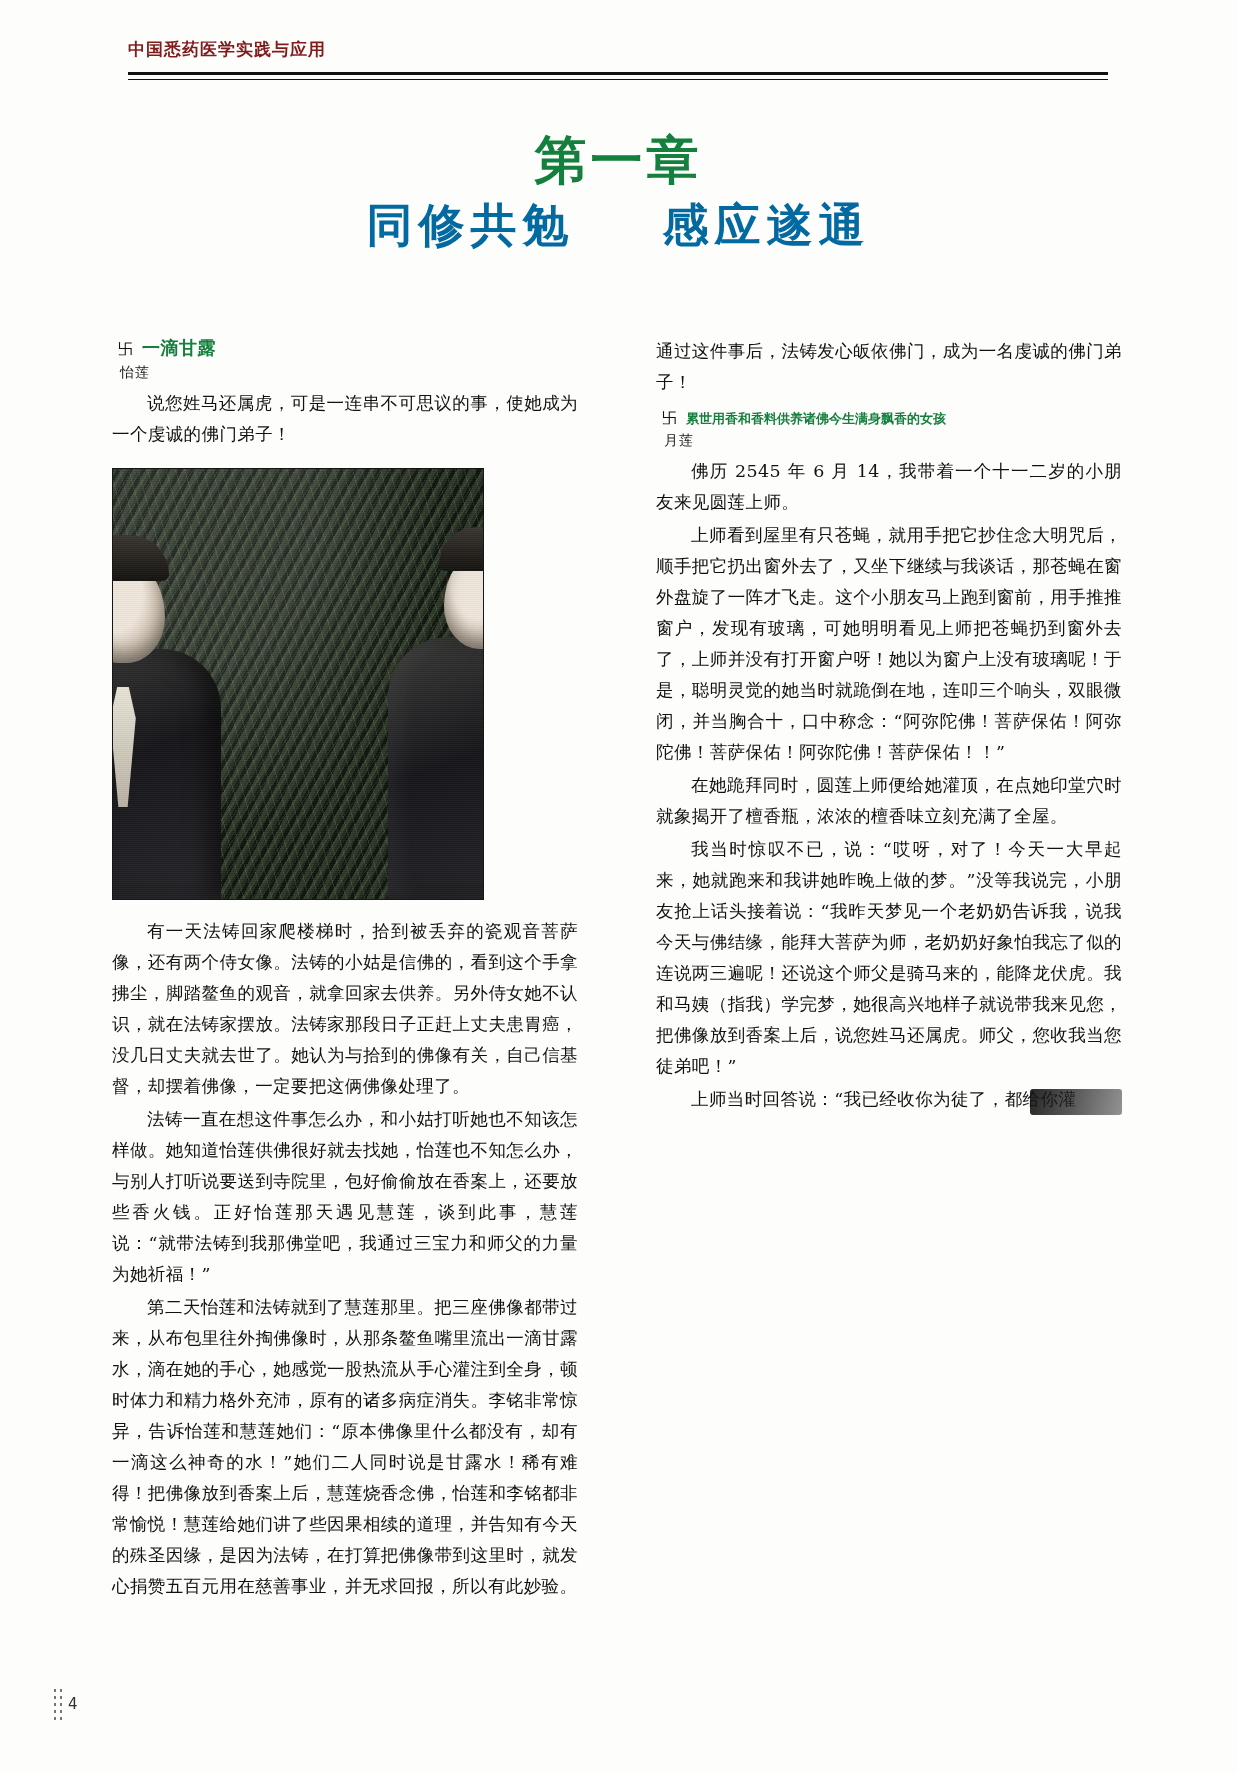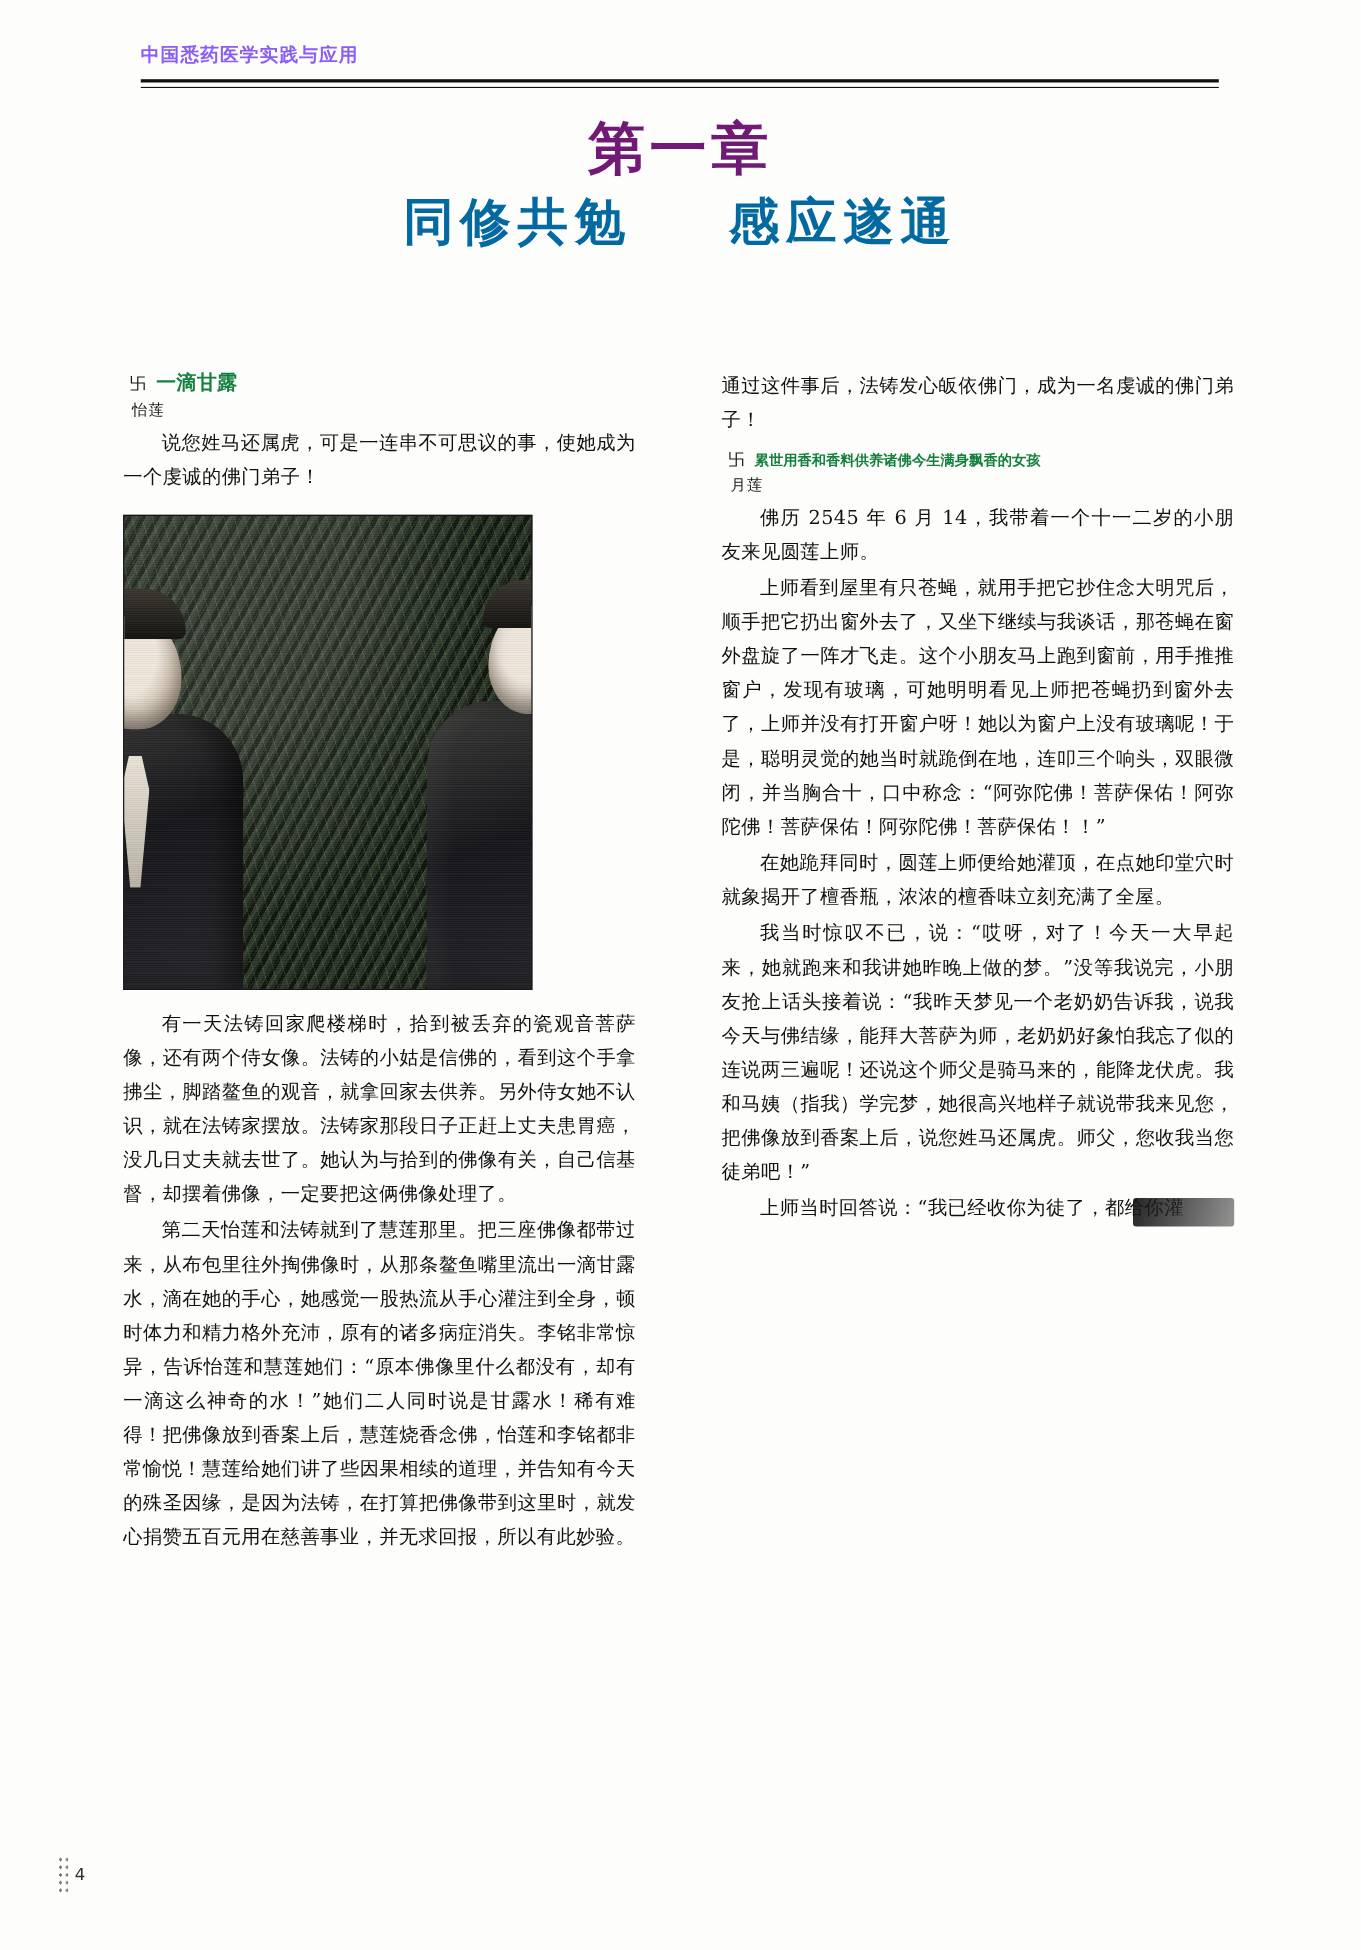--- a/index.html
+++ b/index.html
@@ -26,21 +26,21 @@
     position: absolute;
     left: 128px;
     top: 38px;
     width: 980px;
   }
   .runhead-text {
     font-family: "DejaVu Sans", "Liberation Sans", sans-serif;
     font-weight: bold;
     font-size: 17px;
     letter-spacing: 1px;
-    color: #8b5cf6;
+    color: #7f1d1d;
   }
   .runhead-rule {
     position: absolute;
     left: 128px;
     top: 72px;
     width: 980px;
     height: 0;
     border-top: 3px solid #111;
     border-bottom: 1px solid #111;
     height: 4px;
@@ -52,22 +52,23 @@
     left: 0;
     right: 0;
     top: 108px;
     text-align: center;
   }
   .chapter-number {
     font-family: "DejaVu Sans", "Liberation Sans", sans-serif;
     font-weight: bold;
     font-size: 52px;
     letter-spacing: 4px;
-    color: #701a75;
+    color: #15803d;
     line-height: 1.1;
+    margin-top: 24px;
   }
   .chapter-title {
     font-family: "DejaVu Sans", "Liberation Sans", sans-serif;
     font-weight: bold;
     font-size: 46px;
     letter-spacing: 6px;
     color: #0369a1;
     margin-top: 8px;
     line-height: 1.25;
   }
@@ -297,20 +298,21 @@
         </div>
         <div class="fig right">
           <div class="body"></div>
           <div class="head"></div>
           <div class="hair"></div>
         </div>
         <div class="photo-grain"></div>
       </div>
 
       <p>有一天法铸回家爬楼梯时，拾到被丢弃的瓷观音菩萨像，还有两个侍女像。法铸的小姑是信佛的，看到这个手拿拂尘，脚踏鳌鱼的观音，就拿回家去供养。另外侍女她不认识，就在法铸家摆放。法铸家那段日子正赶上丈夫患胃癌，没几日丈夫就去世了。她认为与拾到的佛像有关，自己信基督，却摆着佛像，一定要把这俩佛像处理了。</p>
+      <p>法铸一直在想这件事怎么办，和小姑打听她也不知该怎样做。她知道怡莲供佛很好就去找她，怡莲也不知怎么办，与别人打听说要送到寺院里，包好偷偷放在香案上，还要放些香火钱。正好怡莲那天遇见慧莲，谈到此事，慧莲说：“就带法铸到我那佛堂吧，我通过三宝力和师父的力量为她祈福！”</p>
       <p>第二天怡莲和法铸就到了慧莲那里。把三座佛像都带过来，从布包里往外掏佛像时，从那条鳌鱼嘴里流出一滴甘露水，滴在她的手心，她感觉一股热流从手心灌注到全身，顿时体力和精力格外充沛，原有的诸多病症消失。李铭非常惊异，告诉怡莲和慧莲她们：“原本佛像里什么都没有，却有一滴这么神奇的水！”她们二人同时说是甘露水！稀有难得！把佛像放到香案上后，慧莲烧香念佛，怡莲和李铭都非常愉悦！慧莲给她们讲了些因果相续的道理，并告知有今天的殊圣因缘，是因为法铸，在打算把佛像带到这里时，就发心捐赞五百元用在慈善事业，并无求回报，所以有此妙验。</p>
     </div>
 
     <div class="col col-right">
 
       <p class="noindent">通过这件事后，法铸发心皈依佛门，成为一名虔诚的佛门弟子！</p>
       <p></p>
 
       <div class="sec-head" style="margin-top:12px">
         <span class="swastika">卐</span>

